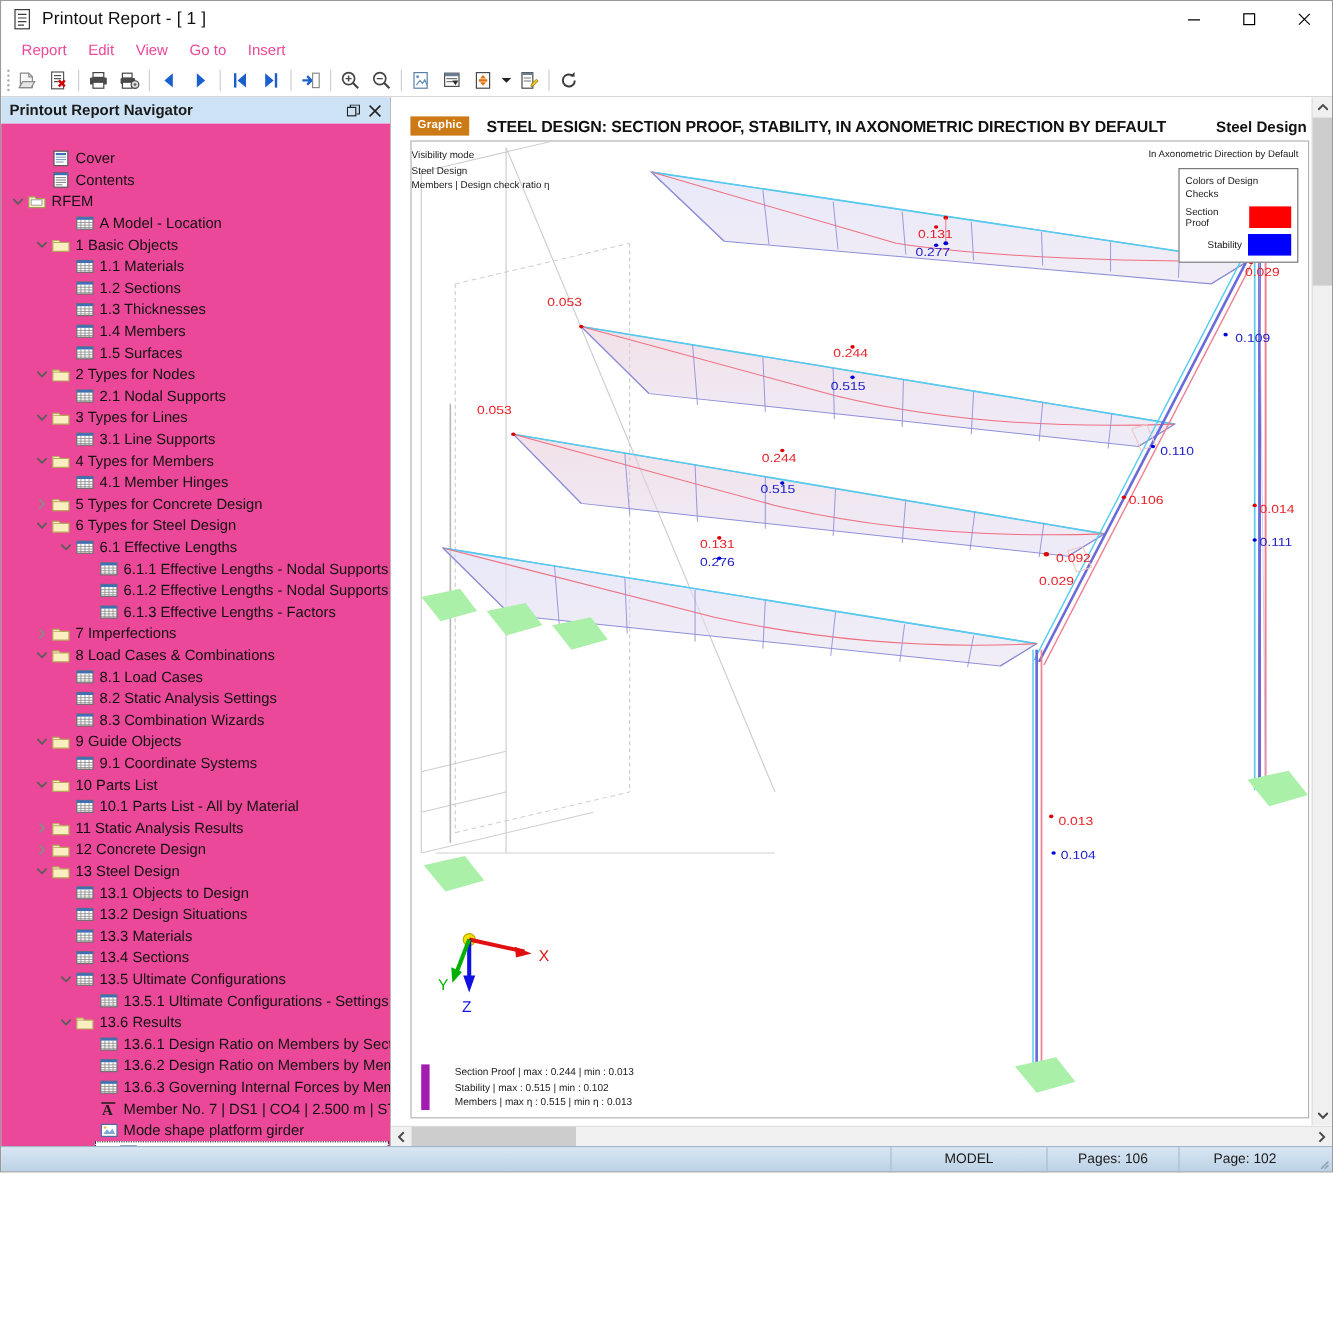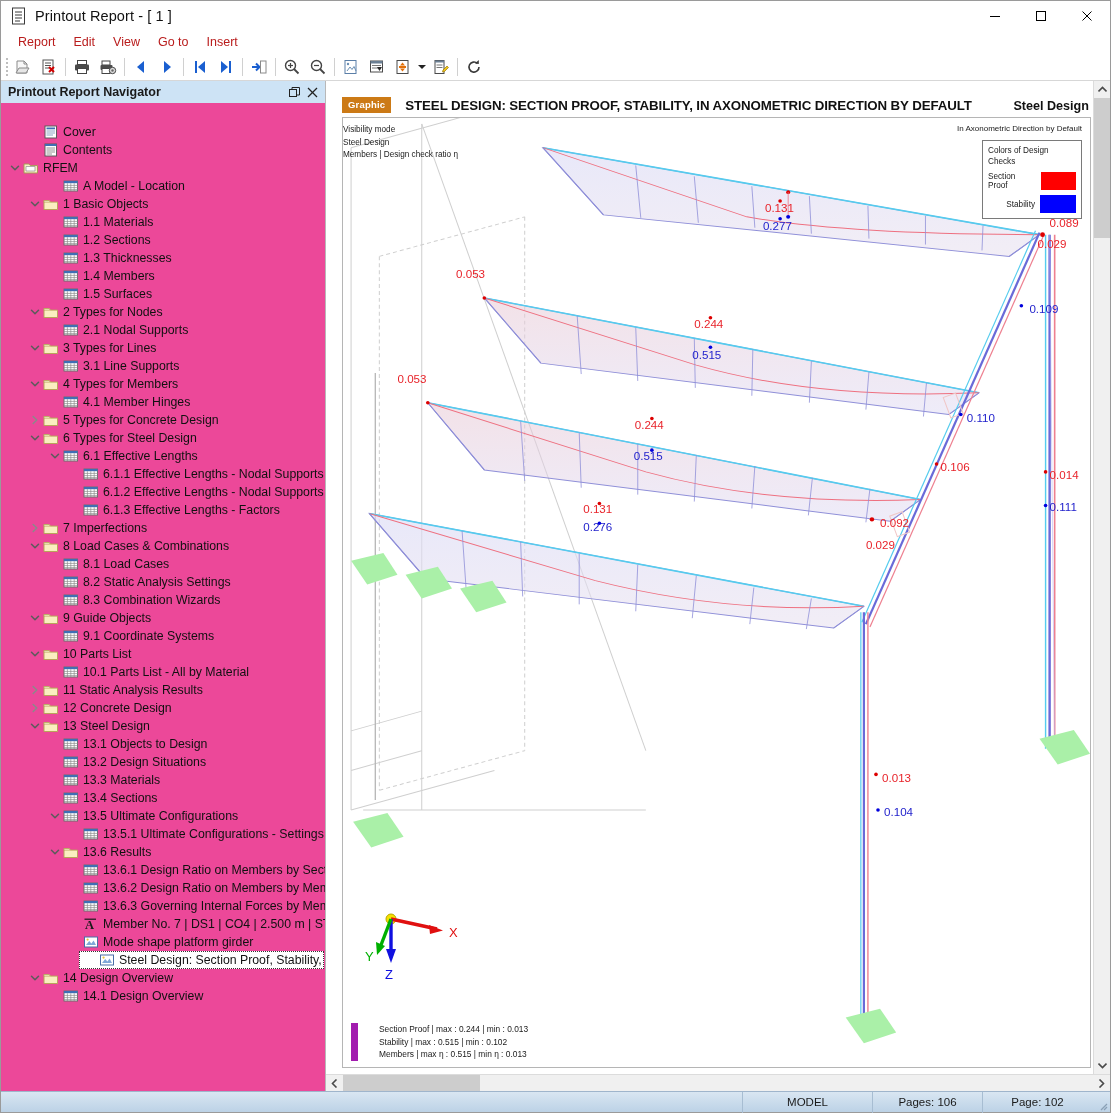--- a/index.html
+++ b/index.html
@@ -4,21 +4,21 @@
 <style>
   * { box-sizing: border-box; }
   html, body {
     margin: 0; padding: 0;
     width: 1111px; height: 1113px;
     overflow: hidden;
     font-family: "Liberation Sans", sans-serif;
     background: #ffffff;
   }
   #app {
-    width: 1111px; height: 1113px;
+    width: 1111px; height: 977px;
     position: relative;
     border: 1px solid #9a9a9a;
     background: #ffffff;
     display: flex;
     flex-direction: column;
   }
 
   
   .titlebar {
     height: 30px;
@@ -48,21 +48,21 @@
 
   
   .menubar {
     height: 22px;
     flex: 0 0 22px;
     display: flex;
     align-items: center;
     padding-left: 8px;
     background: #ffffff;
     font-size: 12.5px;
-    color: #b91c1c;
+    color: #ec4899;
   }
   .menuitem { padding: 2px 9px; cursor: default; }
 
   
   .toolbar {
     height: 28px;
     flex: 0 0 28px;
     display: flex;
     align-items: center;
     padding-left: 2px;

